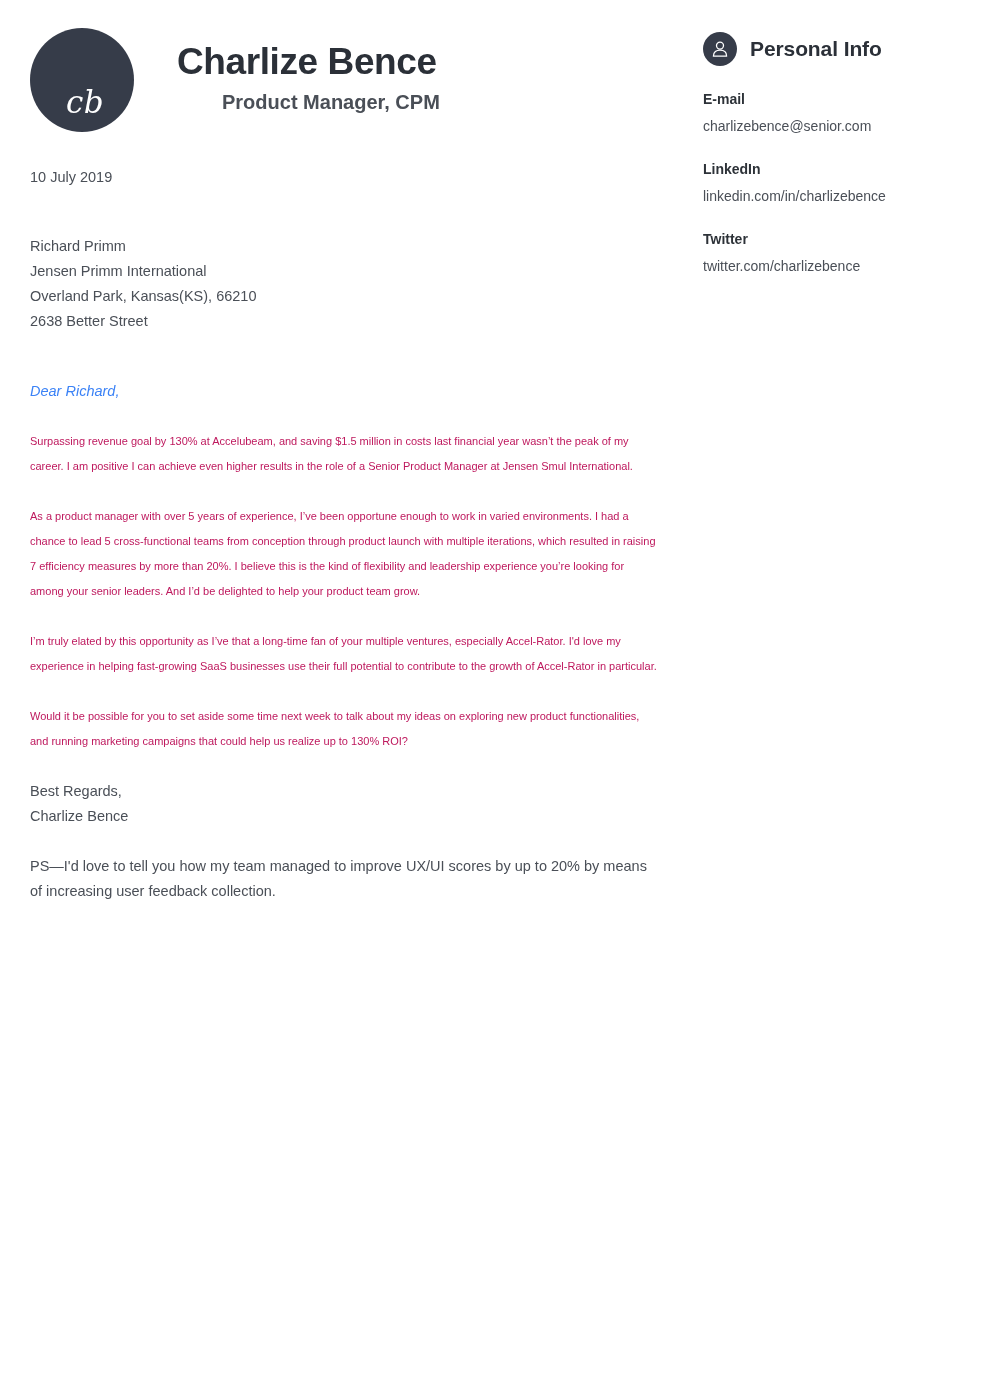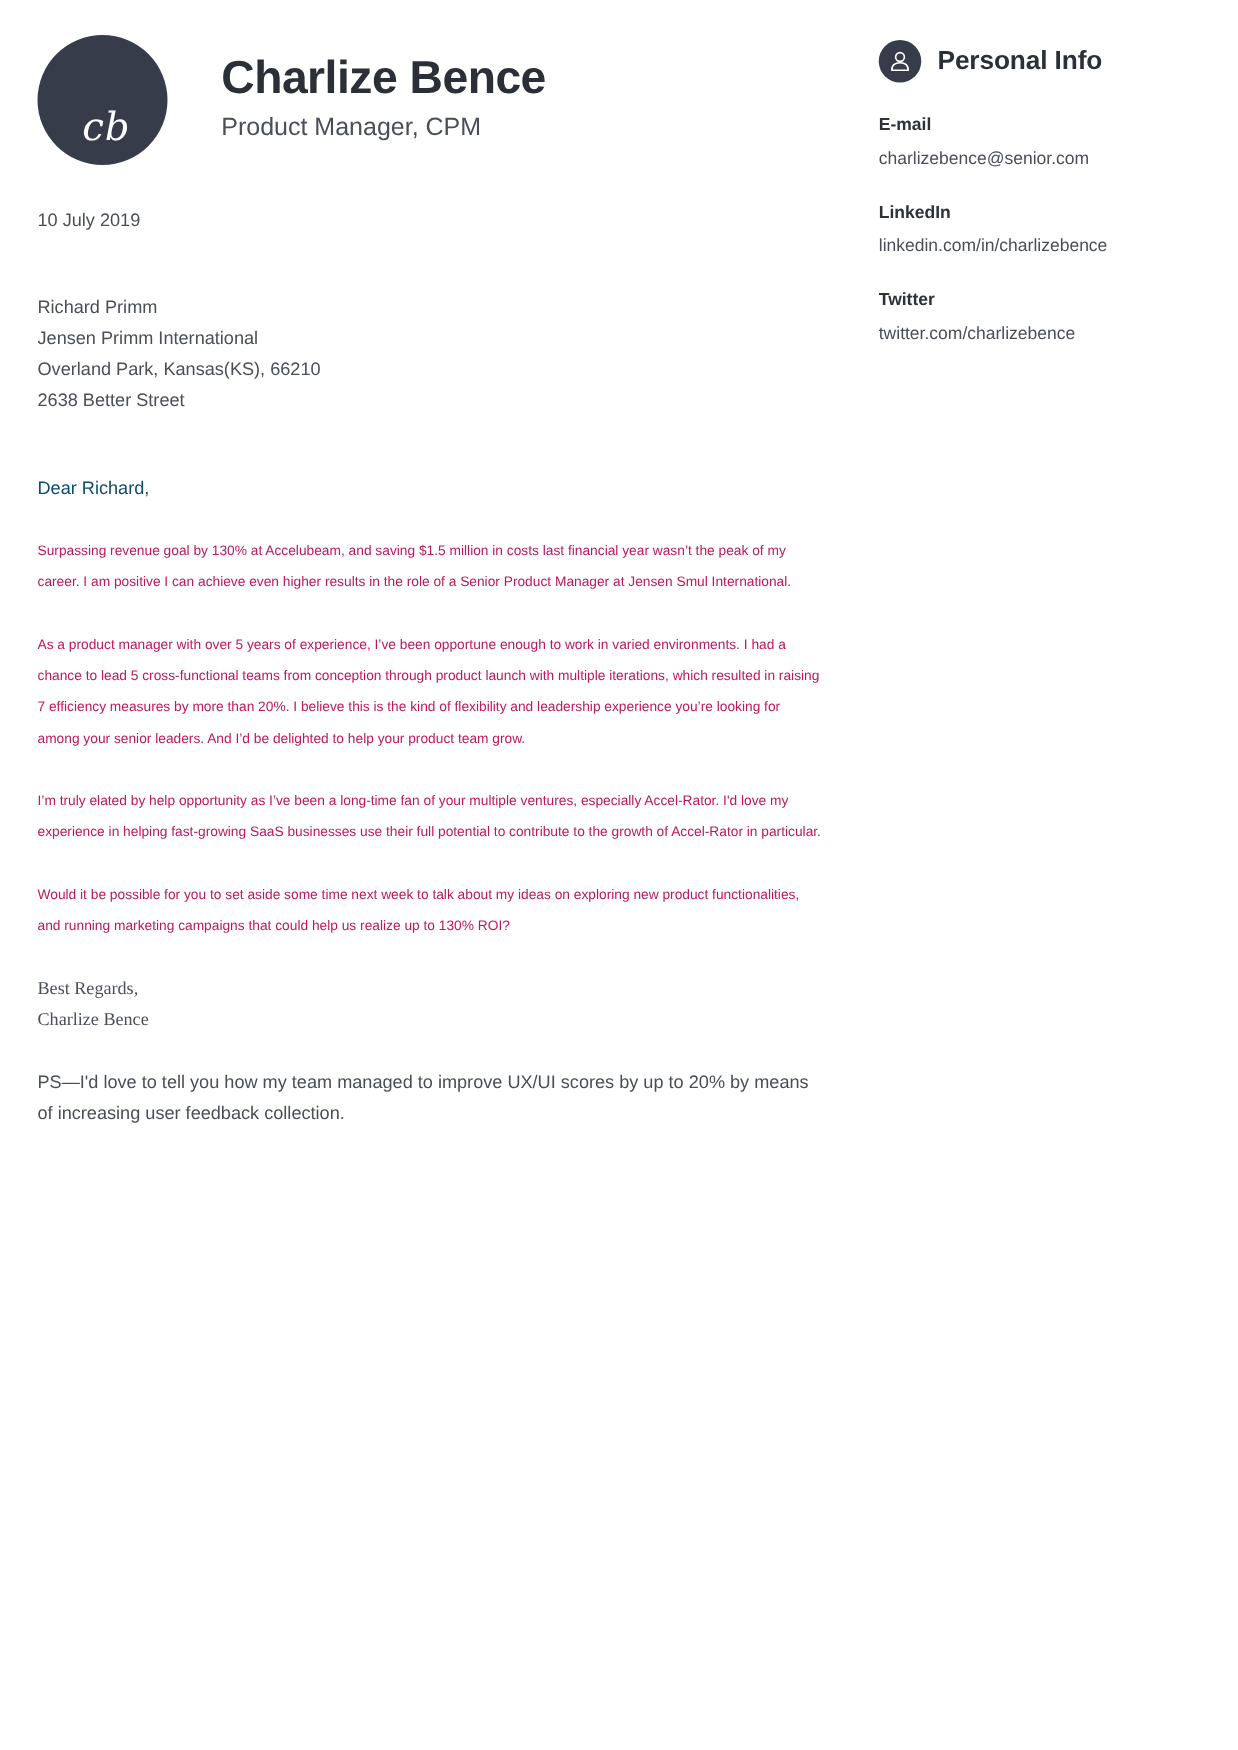--- a/index.html
+++ b/index.html
@@ -70,24 +70,25 @@
   .full-name {
     font-size: 37px;
     font-weight: bold;
     color: #2b3038;
     line-height: 1.08;
     letter-spacing: -0.4px;
   }
 
   .job-title {
     font-size: 20px;
-    font-weight: normal;
+    font-weight: bold;
     color: #4a4f57;
     line-height: 1.2;
     margin-top: 9px;
+    margin-left: 45px;
   }
 
   .letter-date {
     font-size: 14.5px;
     color: #4a4f57;
     margin-top: 35px;
     line-height: 1.5;
   }
 
   .recipient-block {
@@ -95,36 +96,36 @@
   }
 
   .recipient-line {
     font-size: 14.5px;
     color: #4a4f57;
     line-height: 25px;
   }
 
   .salutation {
     font-size: 14.5px;
-    color: #0c4a6e;
+    color: #3b82f6;
     margin-top: 45px;
     line-height: 25px;
+    font-style: italic;
   }
 
   .body-para {
     font-size: 11px;
     color: #be185d;
     line-height: 25px;
     margin-top: 25px;
     text-align: left;
   }
 
   .signoff-block {
     margin-top: 25px;
-    font-family: Liberation Serif, serif;
   }
 
   .signoff-line {
     font-size: 14.5px;
     color: #4a4f57;
     line-height: 25px;
   }
 
   .ps-para {
     font-size: 14.5px;
@@ -219,21 +220,21 @@
       <div class="recipient-line">Richard Primm</div>
       <div class="recipient-line">Jensen Primm International</div>
       <div class="recipient-line">Overland Park, Kansas(KS), 66210</div>
       <div class="recipient-line">2638 Better Street</div>
     </div>
 
     <div class="salutation">Dear Richard,</div>
 
     <p class="body-para">Surpassing revenue goal by 130% at Accelubeam, and saving $1.5 million in costs last financial year wasn’t the peak of my career. I am positive I can achieve even higher results in the role of a Senior Product Manager at Jensen Smul International.</p>
     <p class="body-para">As a product manager with over 5 years of experience, I’ve been opportune enough to work in varied environments. I had a chance to lead 5 cross-functional teams from conception through product launch with multiple iterations, which resulted in raising 7 efficiency measures by more than 20%. I believe this is the kind of flexibility and leadership experience you’re looking for among your senior leaders. And I’d be delighted to help your product team grow.</p>
-    <p class="body-para">I’m truly elated by help opportunity as I’ve been a long-time fan of your multiple ventures, especially Accel-Rator. I'd love my experience in helping fast-growing SaaS businesses use their full potential to contribute to the growth of Accel-Rator in particular.</p>
+    <p class="body-para">I’m truly elated by this opportunity as I’ve that a long-time fan of your multiple ventures, especially Accel-Rator. I'd love my experience in helping fast-growing SaaS businesses use their full potential to contribute to the growth of Accel-Rator in particular.</p>
     <p class="body-para">Would it be possible for you to set aside some time next week to talk about my ideas on exploring new product functionalities, and running marketing campaigns that could help us realize up to 130% ROI?</p>
 
     <div class="signoff-block">
       <div class="signoff-line">Best Regards,</div>
       <div class="signoff-line">Charlize Bence</div>
     </div>
 
     <p class="ps-para">PS—I'd love to tell you how my team managed to improve UX/UI scores by up to 20% by means of increasing user feedback collection.</p>
 
   </div>

